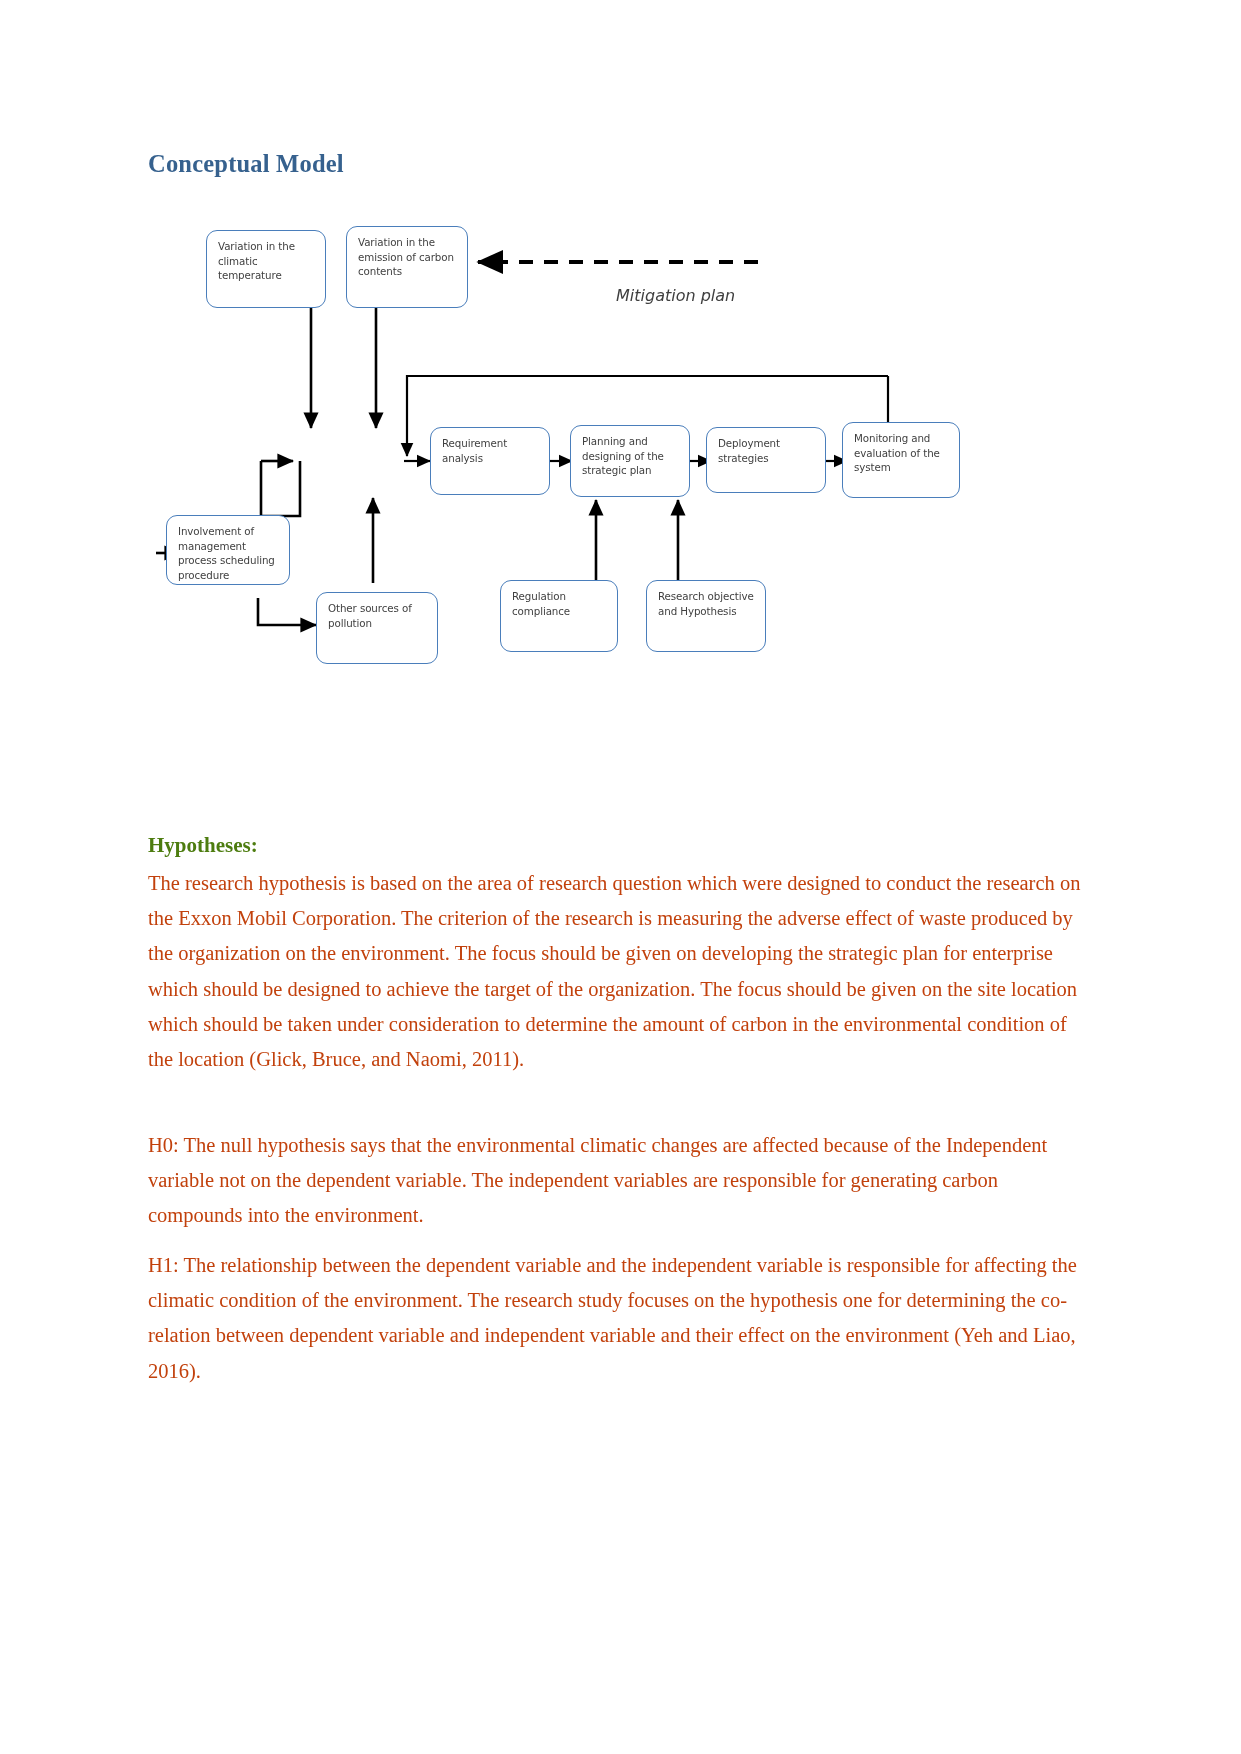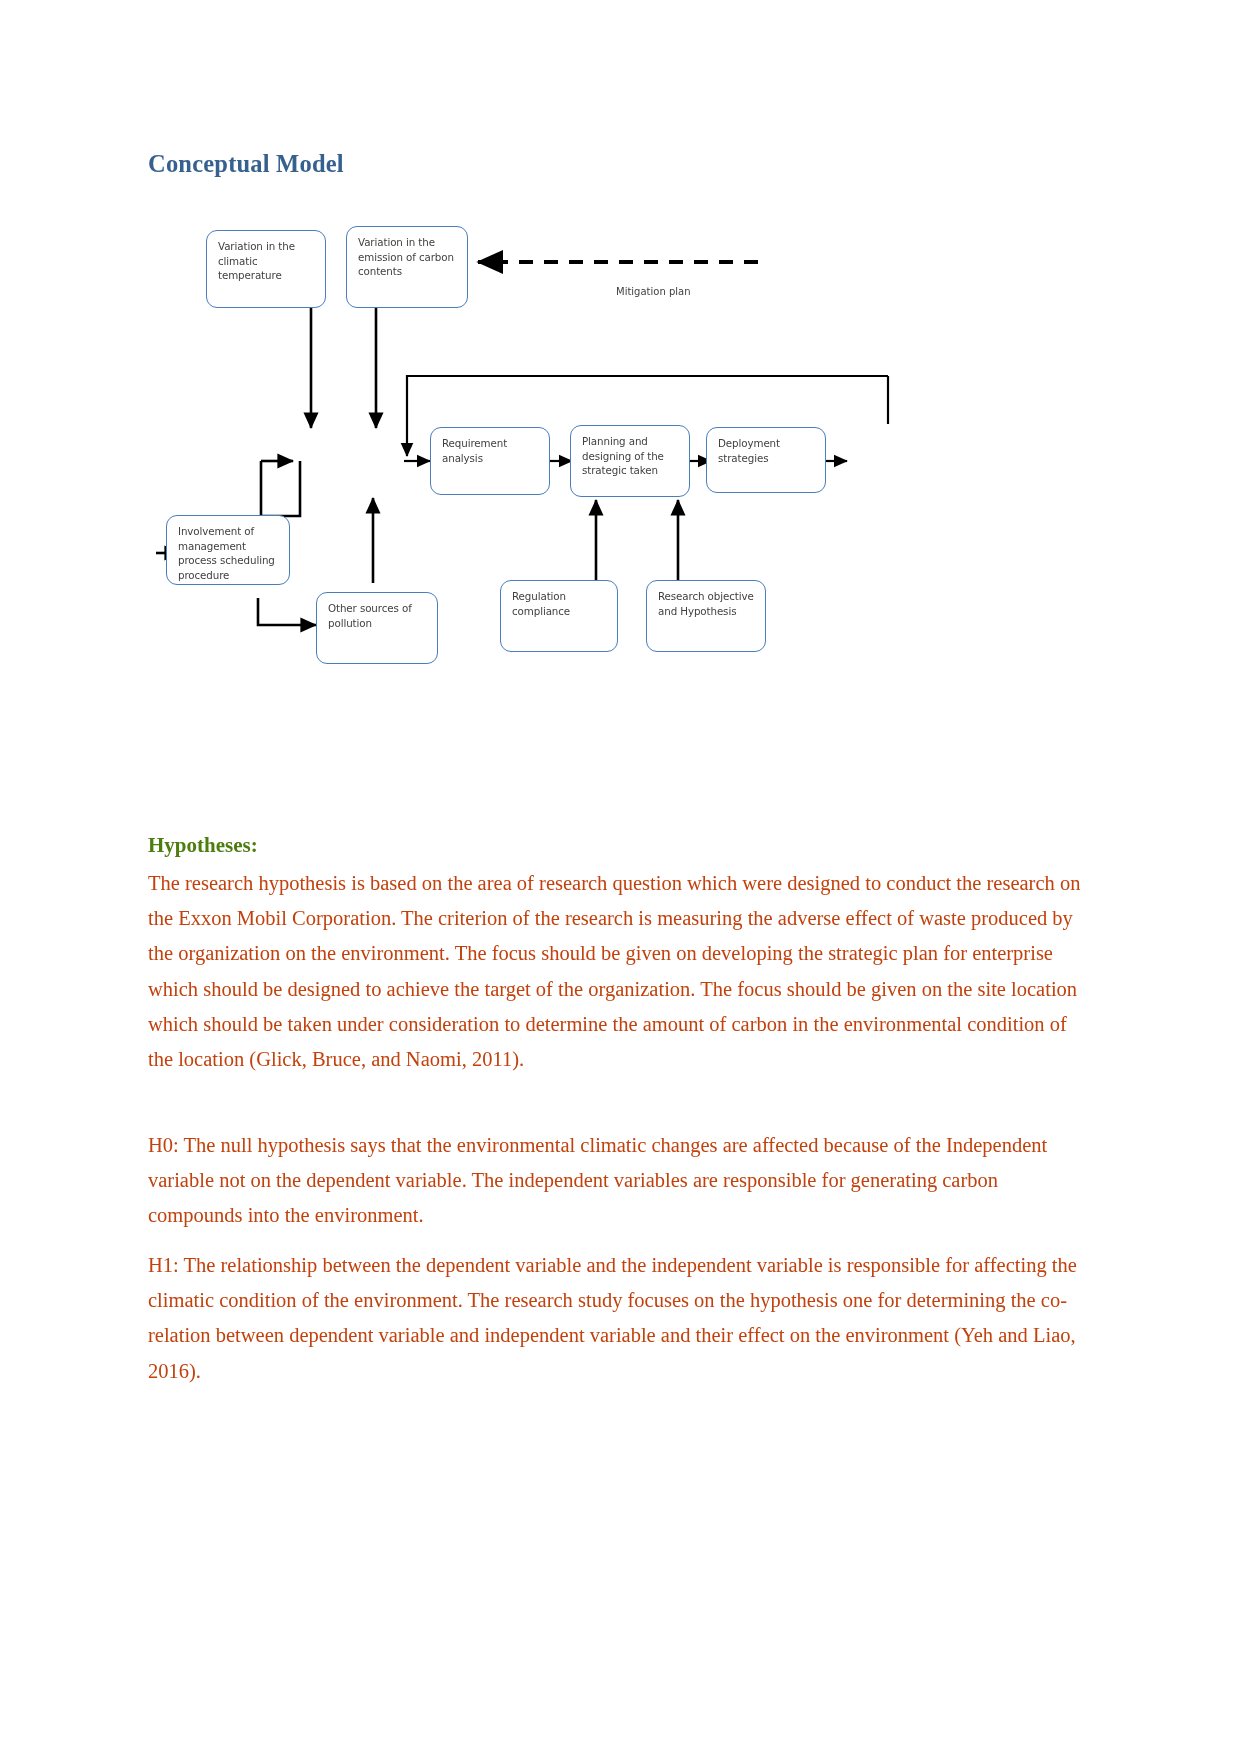--- a/index.html
+++ b/index.html
@@ -60,23 +60,24 @@
     font-size: 10.3px;
     line-height: 1.42;
     color: #3f3f3f;
     padding: 8px 9px 6px 11px;
     letter-spacing: -0.1px;
   }
 
   .dashed-label {
     position: absolute;
     font-family: "DejaVu Sans", "Liberation Sans", sans-serif;
-    font-size: 10px;
+    font-size: 16px;
     color: #3f3f3f;
     white-space: nowrap;
+    font-style: italic;
   }
 
   
   h2.sub-heading {
     position: absolute;
     left: 0;
     margin: 0;
     font-size: 21px;
     font-weight: bold;
     color: #4d7c0f;
@@ -147,24 +148,25 @@
 
       <div class="node" style="left:58px; top:22px; width:120px; height:78px;">Variation in the climatic temperature</div>
 
       <div class="node" style="left:198px; top:18px; width:122px; height:82px;">Variation in the emission of carbon contents</div>
 
       <span class="dashed-label" style="left:468px; top:78px;">Mitigation plan</span>
 
 
       <div class="node" style="left:282px; top:219px; width:120px; height:68px;">Requirement analysis</div>
 
-      <div class="node" style="left:422px; top:217px; width:120px; height:72px;">Planning and designing of the strategic taken</div>
+      <div class="node" style="left:422px; top:217px; width:120px; height:72px;">Planning and designing of the strategic plan</div>
 
       <div class="node" style="left:558px; top:219px; width:120px; height:66px;">Deployment strategies</div>
 
+      <div class="node" style="left:694px; top:214px; width:118px; height:76px;">Monitoring and evaluation of the system</div>
 
       <div class="node" style="left:18px; top:307px; width:124px; height:70px;">Involvement of management process scheduling  procedure</div>
 
       <div class="node" style="left:168px; top:372px; width:122px; height:72px;margin-top:12px;">Other sources of pollution</div>
 
       <div class="node" style="left:352px; top:372px; width:118px; height:72px;">Regulation compliance</div>
 
       <div class="node" style="left:498px; top:372px; width:120px; height:72px;">Research objective and Hypothesis</div>
 
     </div>

